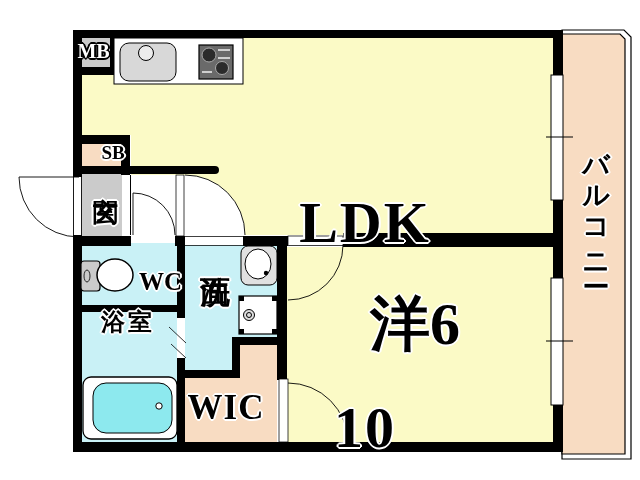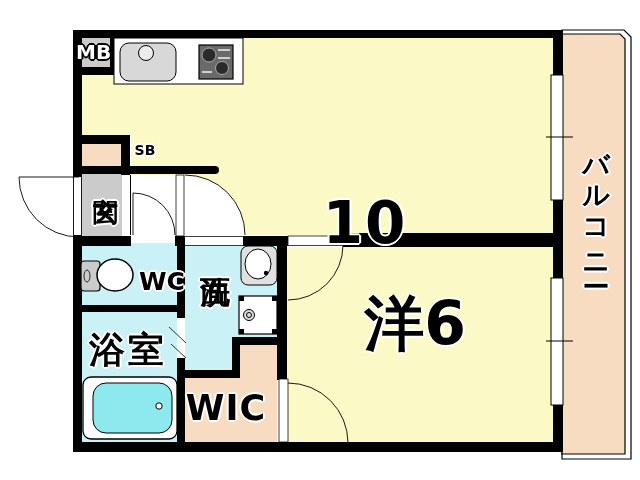--- a/index.html
+++ b/index.html
@@ -3,21 +3,21 @@
 <meta charset="utf-8">
 <style>
   html,body{margin:0;padding:0;background:#fff;}
   .stage{position:relative;width:640px;height:480px;background:#fff;overflow:hidden;
          font-family:"DejaVu Sans","Liberation Sans",sans-serif;}
   svg{position:absolute;left:0;top:0;}
   .lbl{position:absolute;font-weight:bold;color:#000;white-space:pre;
        text-shadow:-1px -1px 0 #fff,1px -1px 0 #fff,-1px 1px 0 #fff,1px 1px 0 #fff,
                    -2px 0 0 #fff,2px 0 0 #fff,0 -2px 0 #fff,0 2px 0 #fff;}
   .vert{writing-mode:vertical-rl;text-orientation:upright;}
-  .center{text-align:center;}
+  .center{text-align:center;font-family:Liberation Serif, serif;}
   .mb{color:#fff;text-shadow:-1px -1px 0 #000,1px -1px 0 #000,-1px 1px 0 #000,1px 1px 0 #000,
       0 -2px 0 #000,0 2px 0 #000,-2px 0 0 #000,2px 0 0 #000;}
   .ldk-block{line-height:1.18;letter-spacing:2px;}
 </style>
 </head>
 <body>
 
 <div class="stage">
   <svg width="640" height="480" viewBox="0 0 640 480">
 
@@ -146,33 +146,34 @@
 
       <g>
         <rect x="177" y="318" width="8" height="40" fill="#fff" stroke="none"></rect>
         <line x1="169" y1="327" x2="186" y2="343" stroke-width="0.8"></line>
         <line x1="171" y1="344" x2="186" y2="358" stroke-width="0.8"></line>
       </g>
     </g>
   </svg>
 
   <div class="lbl ldk-block center" style="left:255px;top:52px;width:220px;font-size:58px;">
+    <div>LDK</div>
     <div>10</div>
   </div>
 
   <div class="lbl center" style="left:330px;top:284px;width:170px;font-size:60px;">洋6</div>
 
   <div class="lbl vert" style="left:578px;top:133px;font-size:27px;letter-spacing:4px;">バルコニー</div>
 
   <div class="lbl vert" style="left:89px;top:178px;font-size:25px;letter-spacing:2px;">玄関</div>
 
-  <div class="lbl center" style="left:82px;top:142px;width:62px;font-size:14px;padding-left:32px;">SB</div>
+  <div class="lbl center" style="left:82px;top:142px;width:62px;font-size:19px;">SB</div>
 
   <div class="lbl center mb" style="left:76px;top:40px;width:35px;font-size:20px;">MB</div>
 
   <div class="lbl center" style="left:139px;top:247px;width:30px;font-size:25px;line-height:0.95;word-break:break-all;margin-top:23px;">WC</div>
 
   <div class="lbl vert" style="left:194px;top:252px;font-size:30px;letter-spacing:3px;">洗面</div>
 
-  <div class="lbl center" style="left:86px;top:326px;width:84px;font-size:36px;letter-spacing:3px;">浴室</div>
+  <div class="lbl center" style="left:86px;top:306px;width:84px;font-size:24px;letter-spacing:3px;">浴室</div>
 
   <div class="lbl center" style="left:185px;top:388px;width:82px;font-size:35px;letter-spacing:1px;">WIC</div>
 </div>
 
 </body></html>

